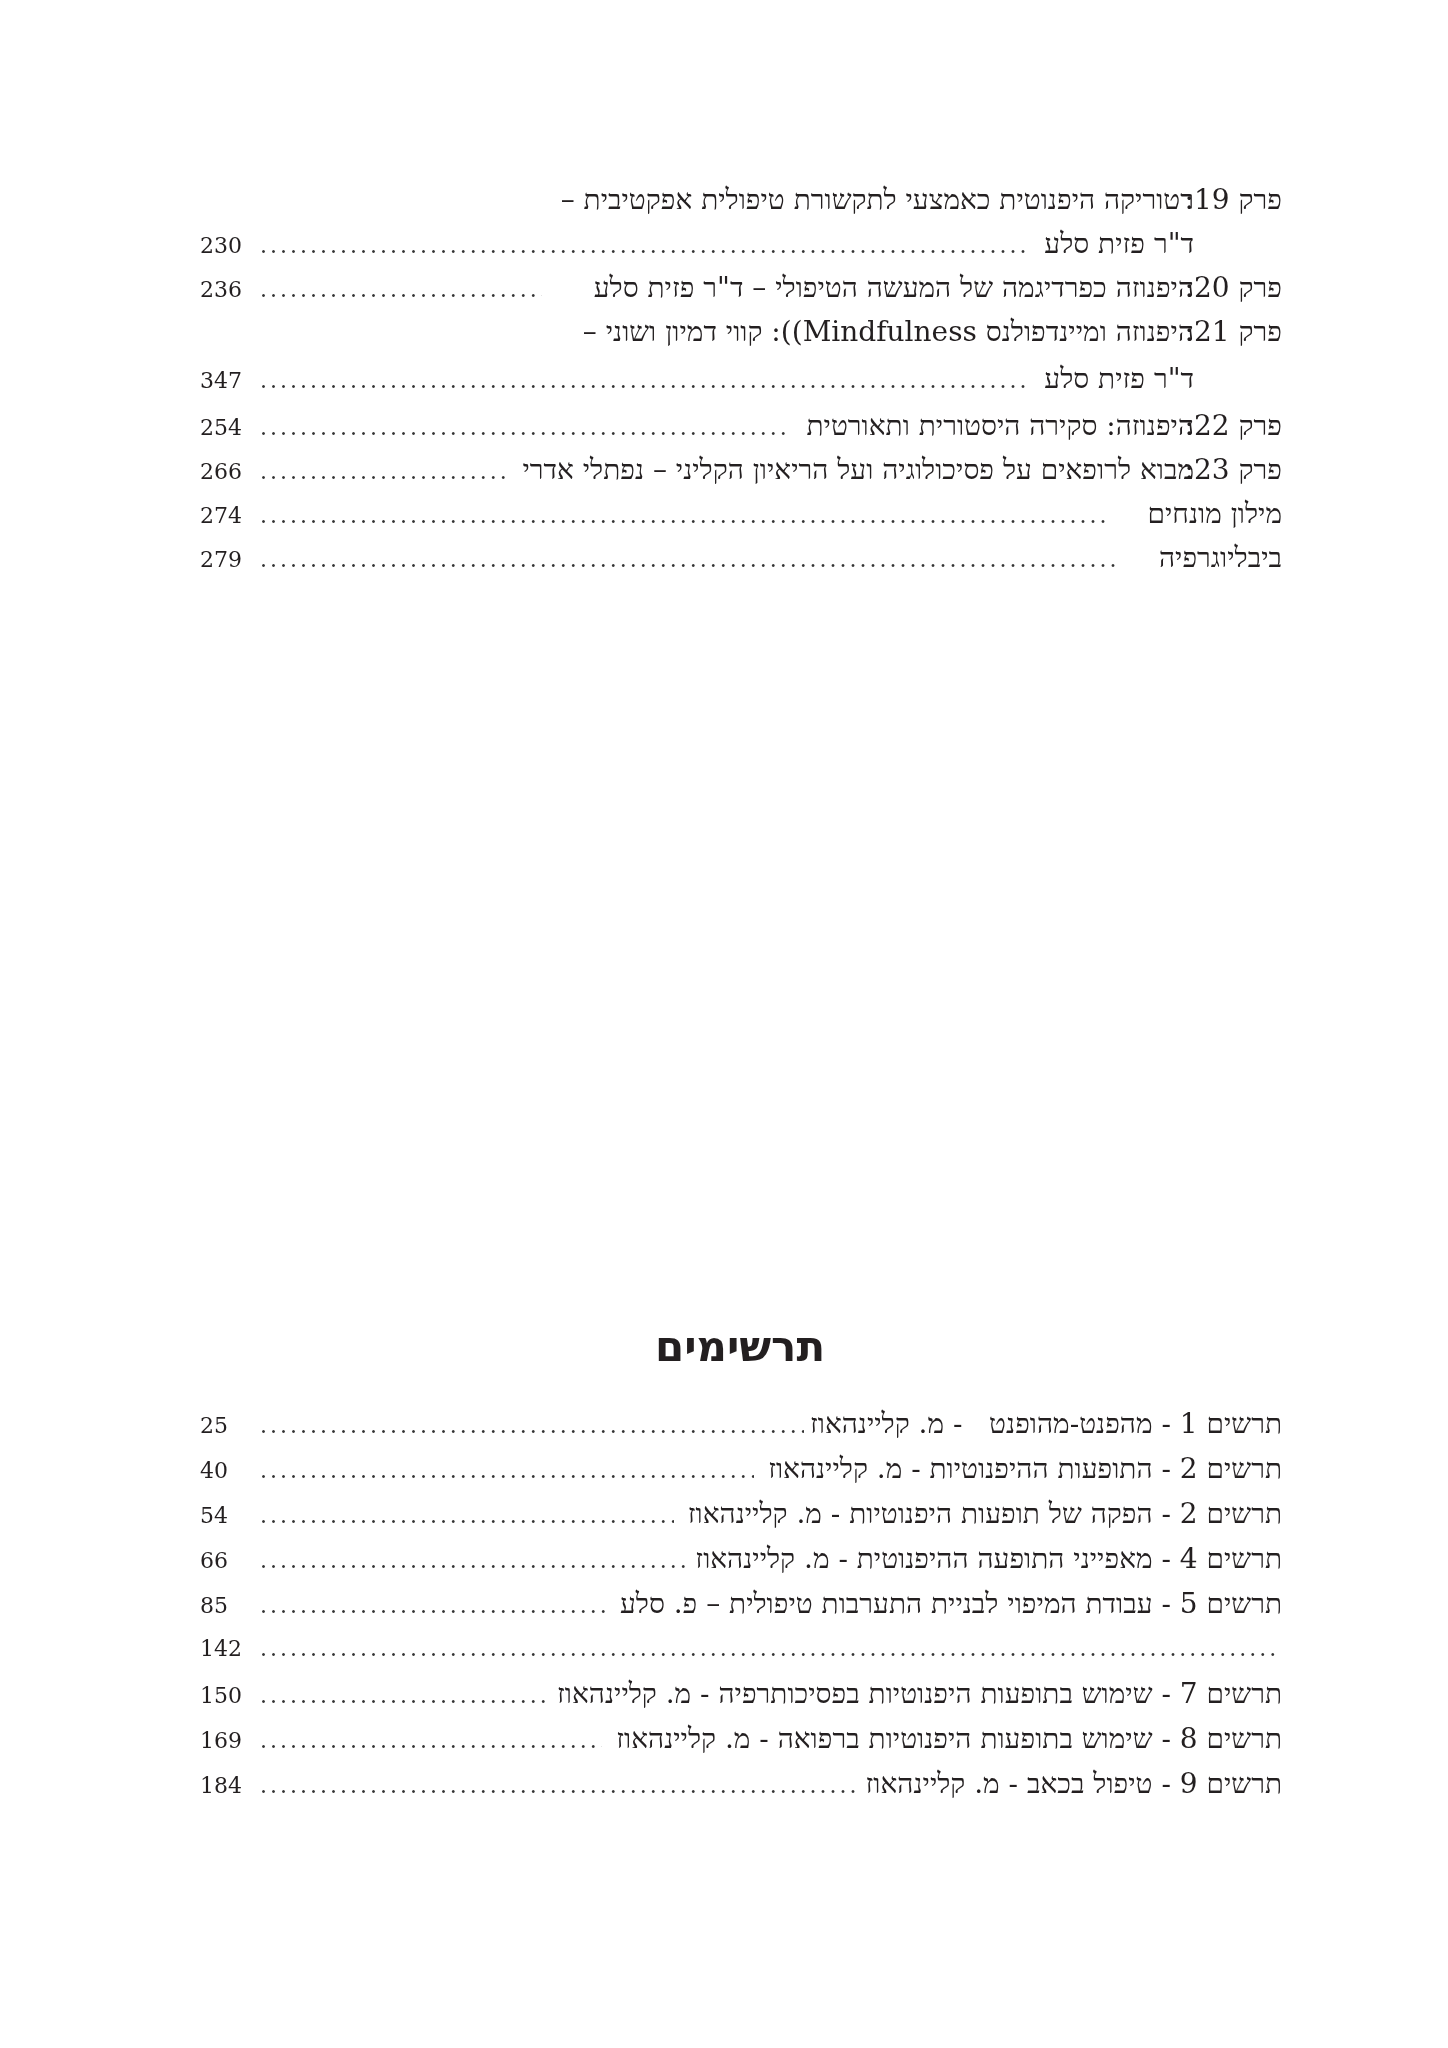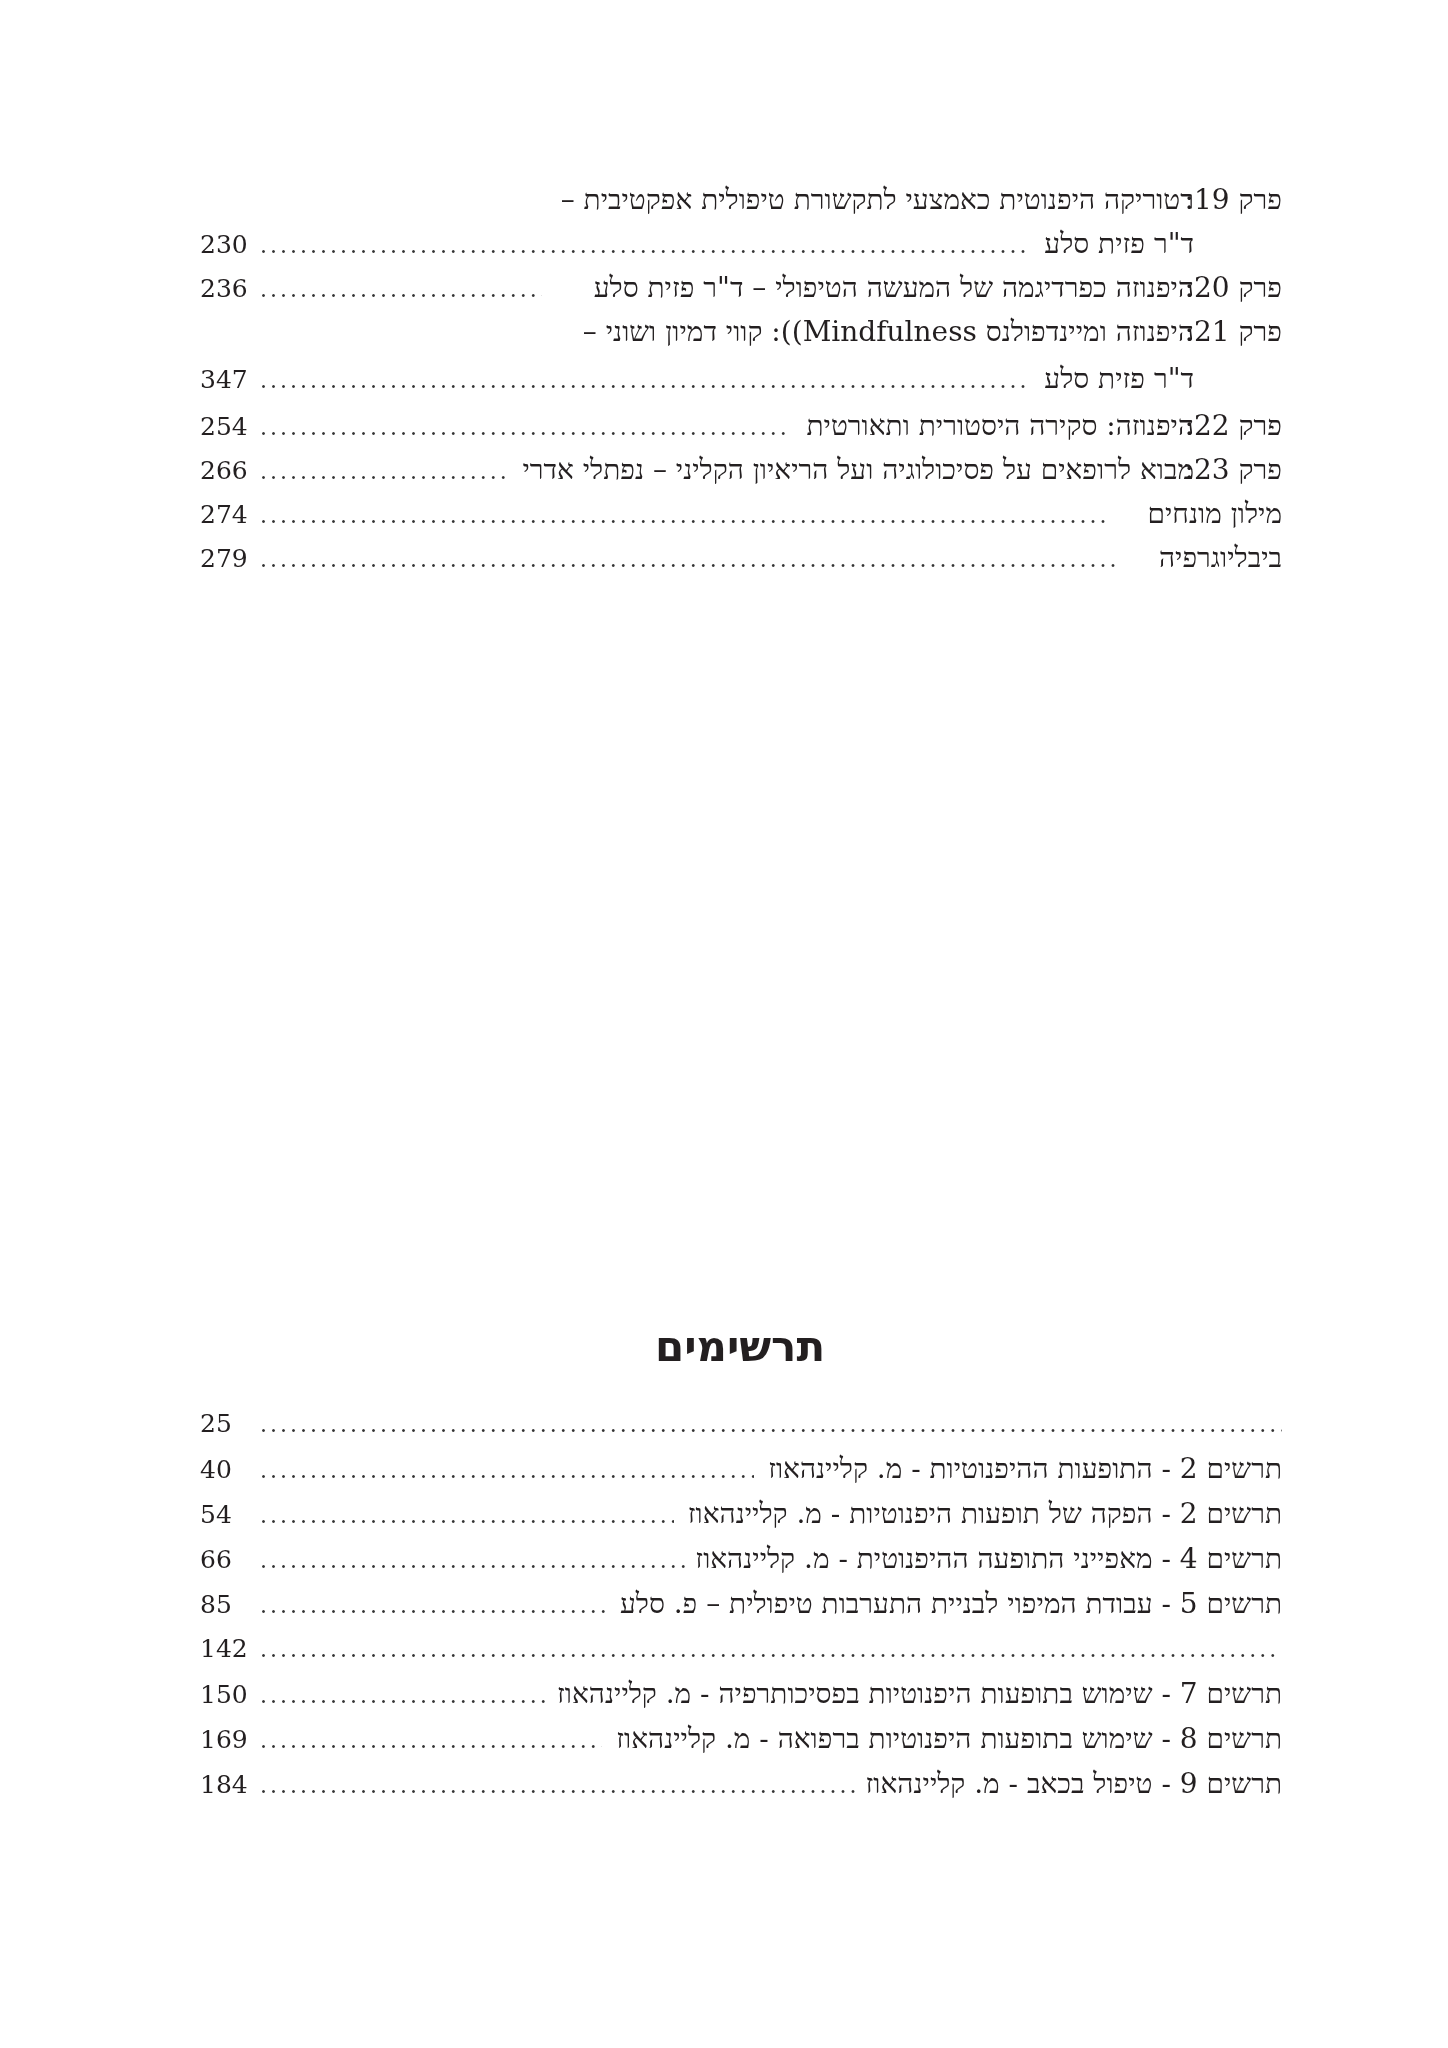--- a/index.html
+++ b/index.html
@@ -72,21 +72,21 @@
     }
     .row .gap {
       flex: 0 0 auto;
     }
     .row .page-num {
       flex: 0 0 auto;
       direction: ltr;
       text-align: left;
       min-width: 52px;
       padding-right: 8px;
-      font-size: 25px;
+      font-size: 22px;
     }
     .row.tall { height: 50px; line-height: 50px; }
 
     .section-heading {
       position: absolute;
       top: 1306px;
       left: 0;
       width: 1448px;
       text-align: center;
       font-family: "DejaVu Sans", "Liberation Sans", sans-serif;
@@ -163,20 +163,21 @@
       <span class="gap" style="width:36px"></span>
       <span class="leader"></span>
       <span class="page-num">279</span>
     </li>
   </ul>
 
   <h2 class="section-heading">תרשימים</h2>
 
   <ul class="toc-list toc-diagrams">
     <li class="row">
+      <span class="title" style="white-space:pre">תרשים 1 - מהפנט-מהופנט   - מ. קליינהאוז</span>
       <span class="leader"></span>
       <span class="page-num">25</span>
     </li>
     <li class="row">
       <span class="title">תרשים 2 - התופעות ההיפנוטיות - מ. קליינהאוז</span>
       <span class="gap" style="width:8px"></span>
       <span class="leader"></span>
       <span class="page-num">40</span>
     </li>
     <li class="row">

